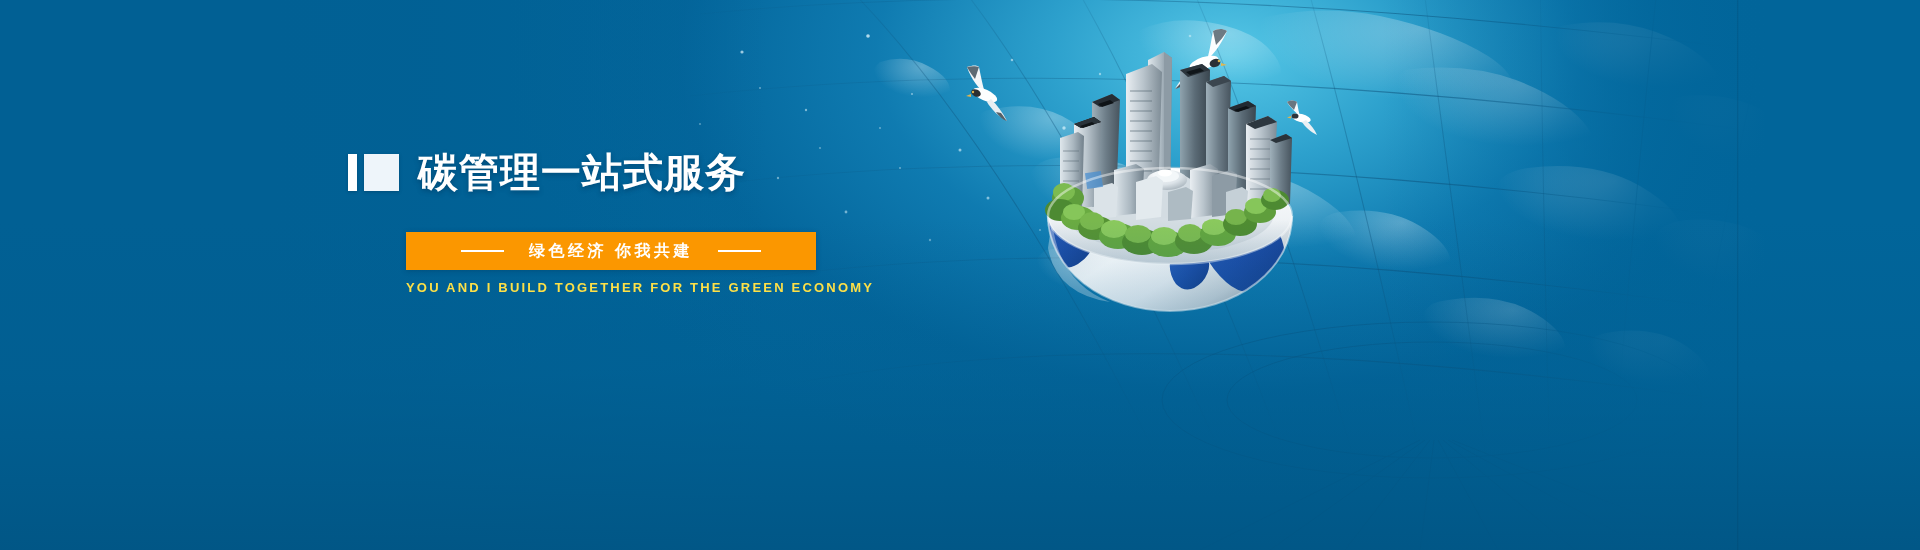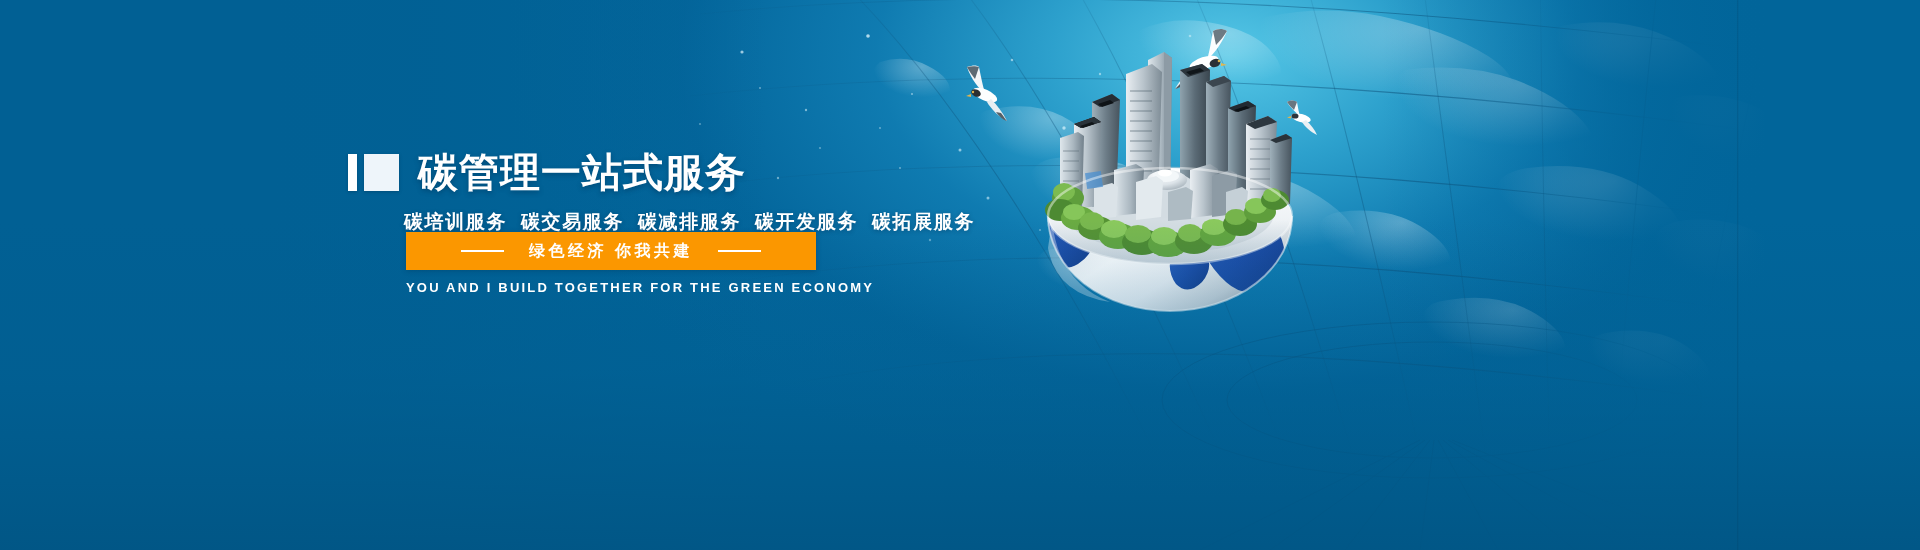--- a/index.html
+++ b/index.html
@@ -139,21 +139,21 @@
     font-weight:bold;
     letter-spacing:3.5px;
     white-space:nowrap;
   }
 
   .tagline {
     position:absolute;
     left:58px; top:132px;
     width:410px;
     text-align:center;
-    color:#ffffff;
+    color:#fde047;
     font-size:13px;
     font-weight:bold;
     letter-spacing:2.2px;
     white-space:nowrap;
   }
 
   
   .globe-art {
     position:absolute;
     left:1030px; top:20px;
@@ -494,27 +494,20 @@
   <div class="content">
 
     <div class="title-row">
       <div class="logo-mark">
         <div class="logo-bar"></div>
         <div class="logo-square"></div>
       </div>
       <div class="main-title">碳管理一站式服务</div>
     </div>
 
-    <div class="service-row">
-      <span>碳培训服务</span>
-      <span>碳交易服务</span>
-      <span>碳减排服务</span>
-      <span>碳开发服务</span>
-      <span>碳拓展服务</span>
-    </div>
 
     <div class="ribbon">
       <span class="ribbon-dash"></span>
       <span class="ribbon-text">绿色经济  你我共建</span>
       <span class="ribbon-dash"></span>
     </div>
 
     <div class="tagline">YOU AND I BUILD TOGETHER FOR THE GREEN ECONOMY</div>
   </div>
 

